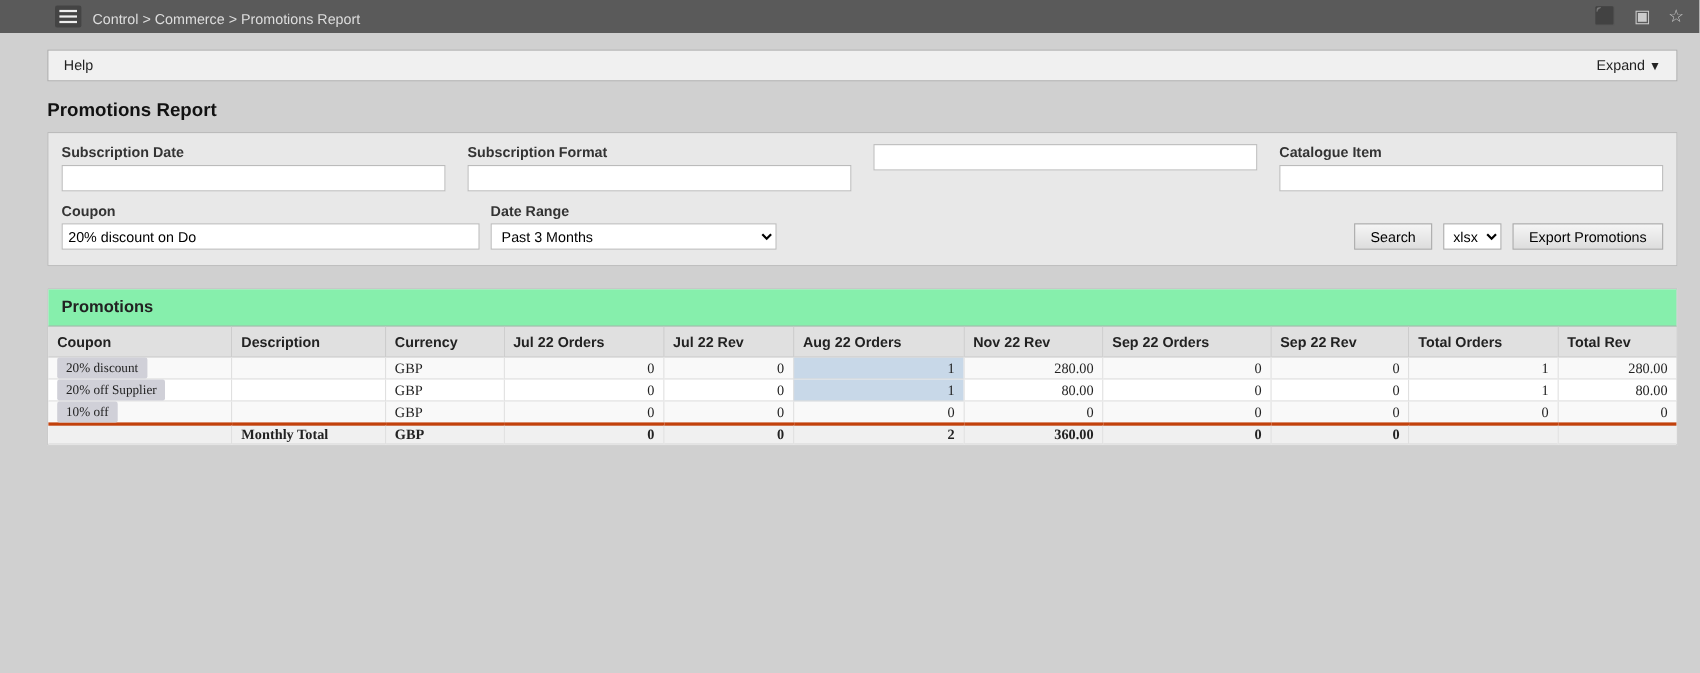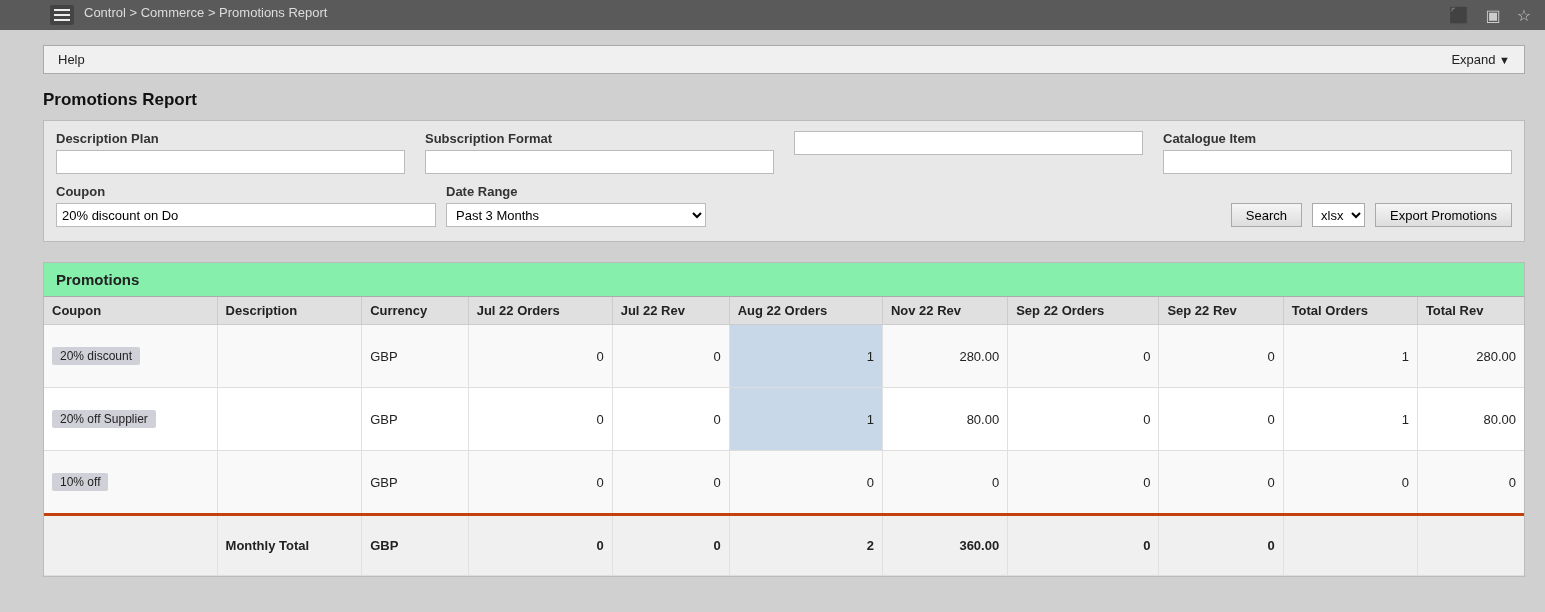--- a/index.html
+++ b/index.html
@@ -17,21 +17,21 @@
       background: #5a5a5a;
       color: #eee;
       height: 30px;
       display: flex;
       align-items: center;
       padding: 0 10px;
       justify-content: space-between;
     }
     .topbar-left {
       display: flex;
-      align-items: flex-start;
+      align-items: flex-end;
       gap: 10px;
       padding-left: 40px;
     }
     .hamburger-icon {
       display: flex;
       flex-direction: column;
       gap: 3px;
       cursor: pointer;
       padding: 4px;
       background: #444;
@@ -211,23 +211,24 @@
     .promotions-table tbody tr {
       border-bottom: 1px solid #ddd;
     }
     .promotions-table tbody tr:nth-child(odd) {
       background: #f9f9f9;
     }
     .promotions-table tbody tr:nth-child(even) {
       background: #fff;
     }
     .promotions-table tbody td {
-      padding: 22px 8px;
+      padding: 0 8px;
       border-right: 1px solid #e0e0e0;
       white-space: nowrap;
+      font-family: Liberation Serif, serif;
     }
     .promotions-table tbody td:last-child {
       border-right: none;
     }
     .coupon-badge {
       background: #d0d0d8;
       padding: 2px 8px;
       border-radius: 2px;
       display: inline-block;
       font-size: 12px;
@@ -272,21 +273,21 @@
       <span class="expand-arrow">▼</span>
     </span>
   </div>
 
   <div class="page-title">Promotions Report</div>
 
   <div class="filter-section">
 
     <div class="filter-row">
       <div class="filter-field">
-        <label class="filter-label">Description Plan</label>
+        <label class="filter-label">Subscription Date</label>
         <input type="text" class="filter-input" value="" style="">
       </div>
       <div class="filter-field">
         <label class="filter-label">Subscription Format</label>
         <input type="text" class="filter-input" value="" style="">
       </div>
       <div class="filter-field">
         <input type="text" class="filter-input" value="" style="">
       </div>
       <div class="filter-field">

